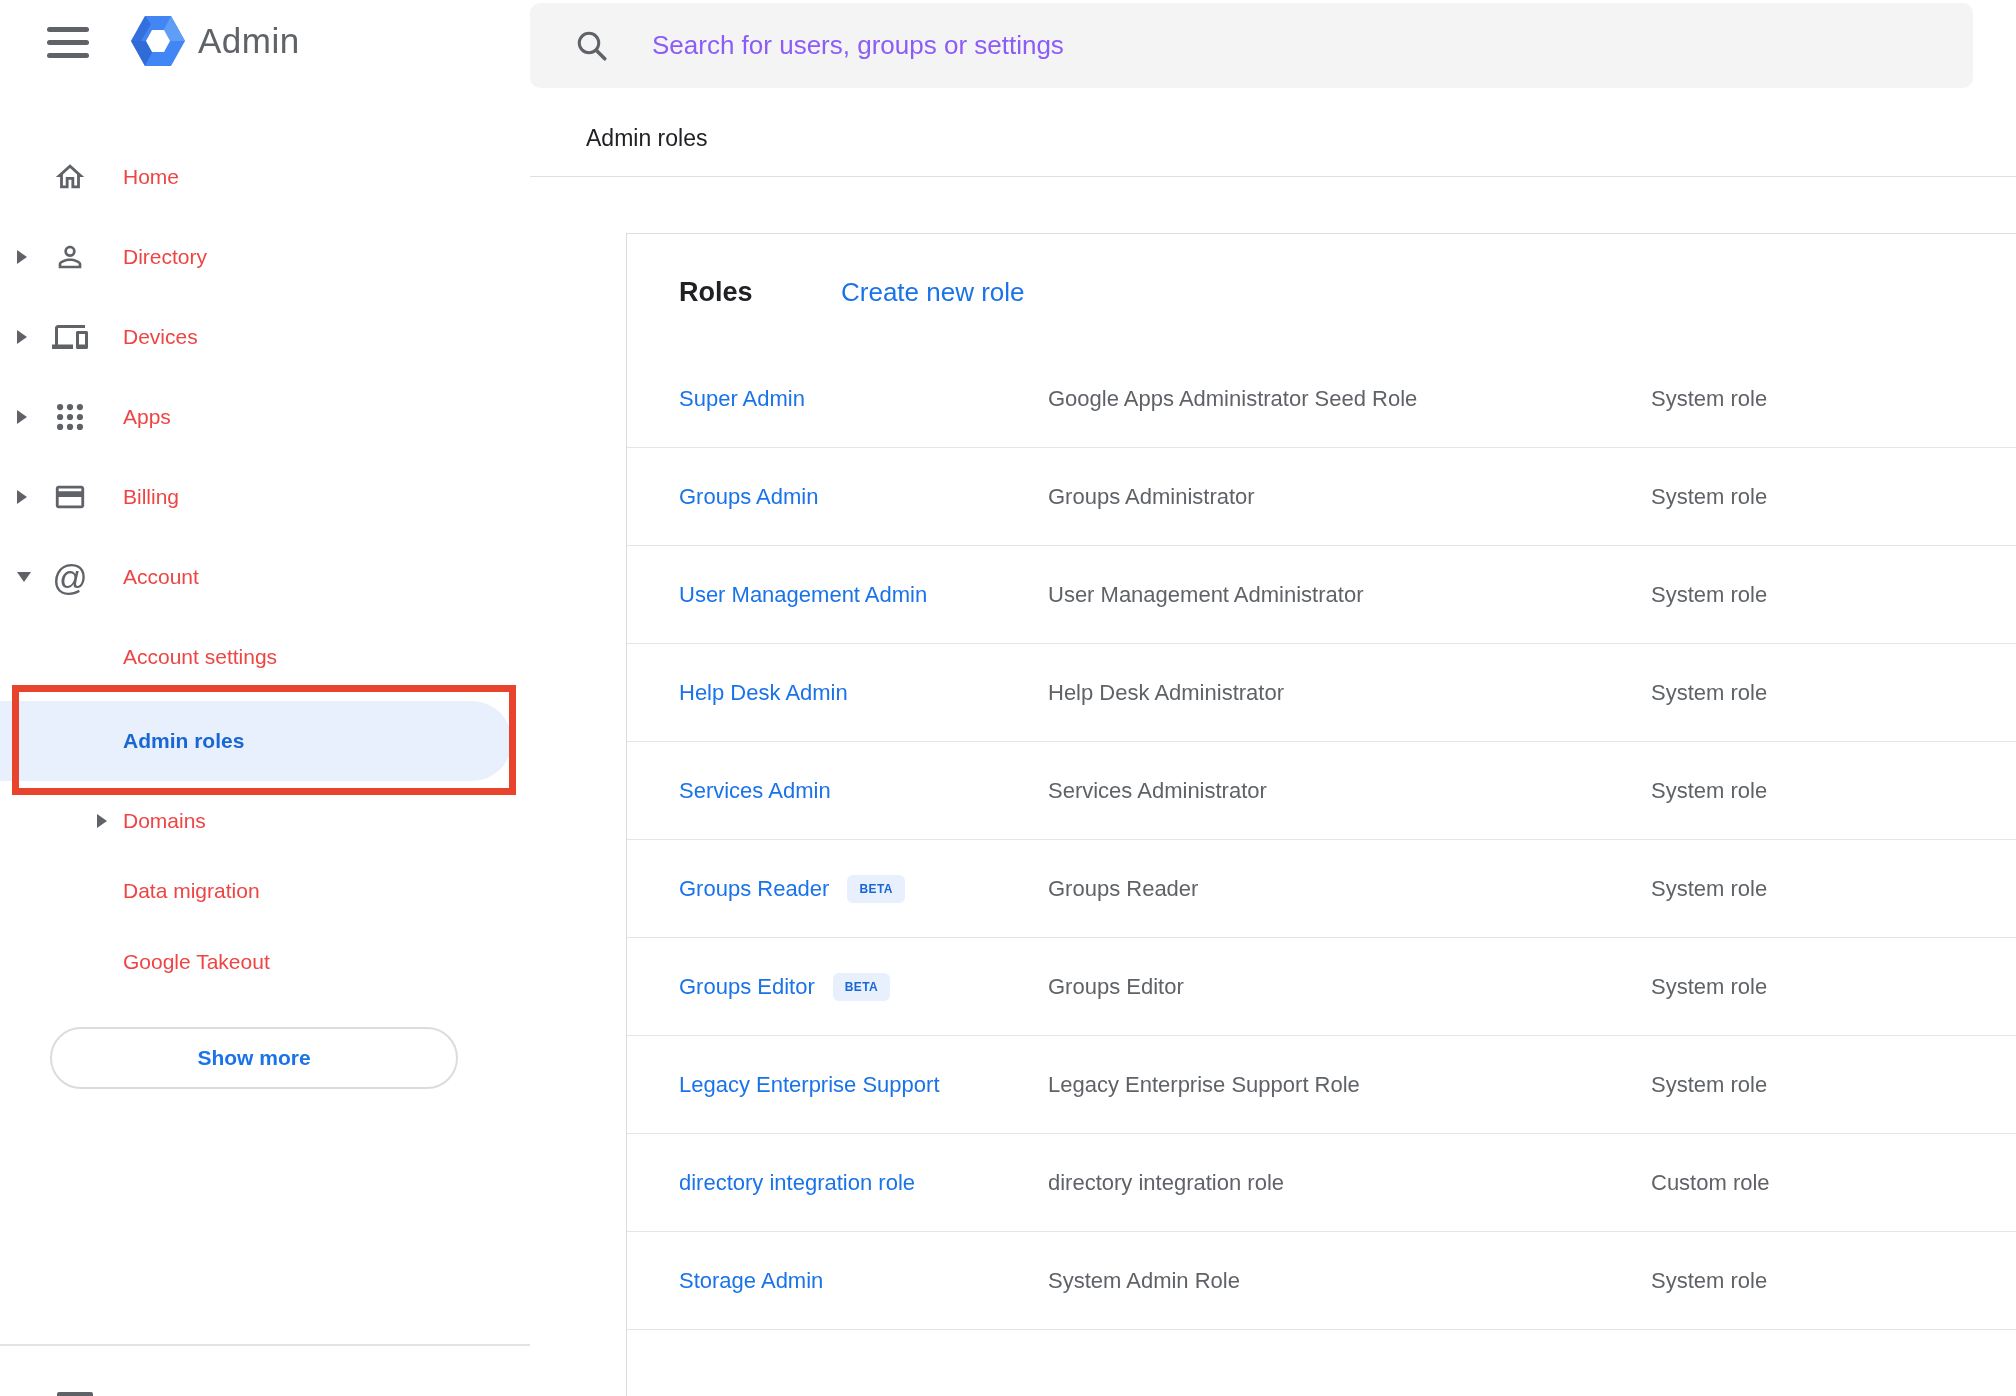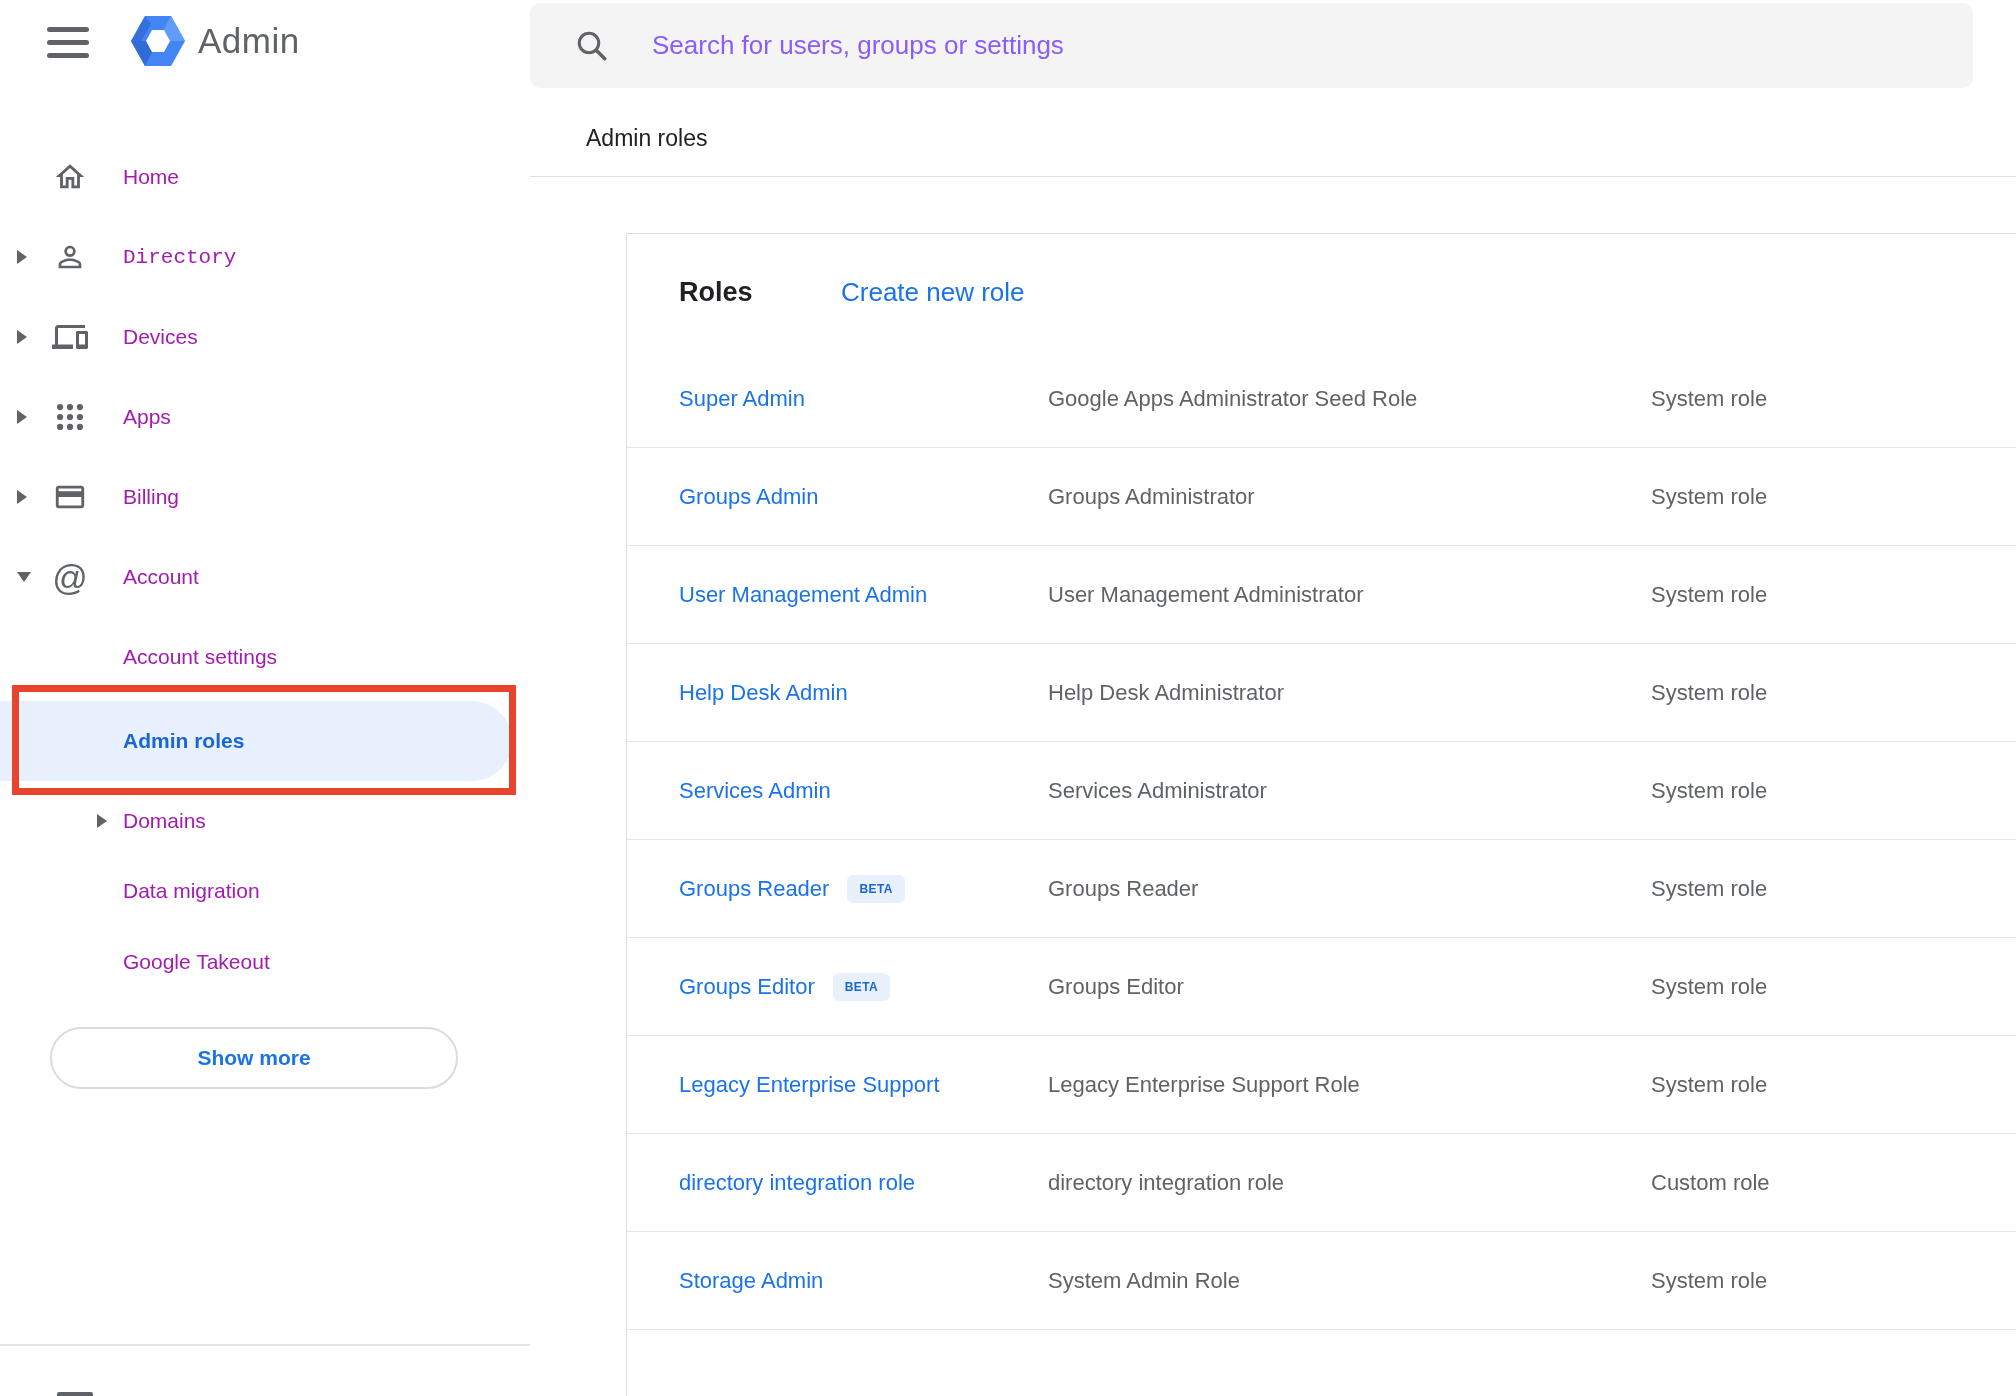--- a/index.html
+++ b/index.html
@@ -26,21 +26,21 @@
   
   .nav-row { position:absolute; left:0; width:512px; height:80px; cursor:pointer; }
   .nav-arrow { position:absolute; left:17px; top:50%; transform:translateY(-50%); width:0; height:0; }
   .nav-arrow.indent-arrow { left:97px; }
   .arrow-right { border-left:10px solid #5f6368; border-top:7px solid transparent; border-bottom:7px solid transparent; }
   .arrow-down  { border-top:10px solid #5f6368; border-left:7px solid transparent; border-right:7px solid transparent; }
   .nav-icon { position:absolute; left:52px; top:50%; transform:translateY(-50%); width:36px; height:36px;
     display:flex; align-items:center; justify-content:center; }
   .at-glyph { font-size:35px; color:#5f6368; line-height:1; }
   .nav-label { position:absolute; left:123px; top:50%; transform:translateY(-50%);
-    font-size:21px; color:#a21caf; white-space:nowrap; }
+    font-size:21px; color:#ef4444; white-space:nowrap; }
   .nav-pill { background:var(--selected-bg,#e8f0fe); border-radius:0 40px 40px 0; }
   .nav-pill .nav-label { color:var(--selected-blue,#1967d2); font-weight:700; }
 
   .annotation-box { position:absolute; left:12px; top:685px; width:504px; height:110px;
     border:7px solid var(--annotation-red,#e8432c); z-index:5; pointer-events:none; }
 
   .show-more { position:absolute; left:50px; top:1027px; width:408px; height:62px; background:#fff;
     border:2px solid #dadce0; border-radius:31px; display:flex; align-items:center; justify-content:center;
     font-size:21px; font-weight:700; color:var(--link-blue,#1a73e8); cursor:pointer; }
 
@@ -108,21 +108,21 @@
 
   <nav id="sidebar-nav">
       <div class="nav-row" style="top: 137px;">
         <span class="nav-icon">
           <svg viewBox="0 0 24 24" width="34" height="34" fill="#5f6368">
             <path d="M12 5.69l5 4.5V18h-2v-6H9v6H7v-7.81l5-4.5M12 3L2 12h3v8h6v-6h2v6h6v-8h3L12 3z"></path>
           </svg>
         </span>
         <span class="nav-label">Home</span>
       </div>
-      <div class="nav-row" style="top: 217px; font-family: Liberation Mono, monospace;">
+      <div class="nav-row" style="top: 217px;">
         <span class="nav-arrow arrow-right"></span>
         <span class="nav-icon">
           <svg viewBox="0 0 24 24" width="34" height="34" fill="#5f6368">
             <path d="M12 5.9a2.1 2.1 0 1 1 0 4.2 2.1 2.1 0 0 1 0-4.2m0 9c2.97 0 6.1 1.46 6.1 2.1v1.1H5.9V17c0-.64 3.13-2.1 6.1-2.1M12 4C9.79 4 8 5.79 8 8s1.79 4 4 4 4-1.79 4-4-1.79-4-4-4zm0 9c-2.67 0-8 1.34-8 4v3h16v-3c0-2.66-5.33-4-8-4z"></path>
           </svg>
         </span>
         <span class="nav-label">Directory</span>
       </div>
       <div class="nav-row" style="top: 297px;">
         <span class="nav-arrow arrow-right"></span>

